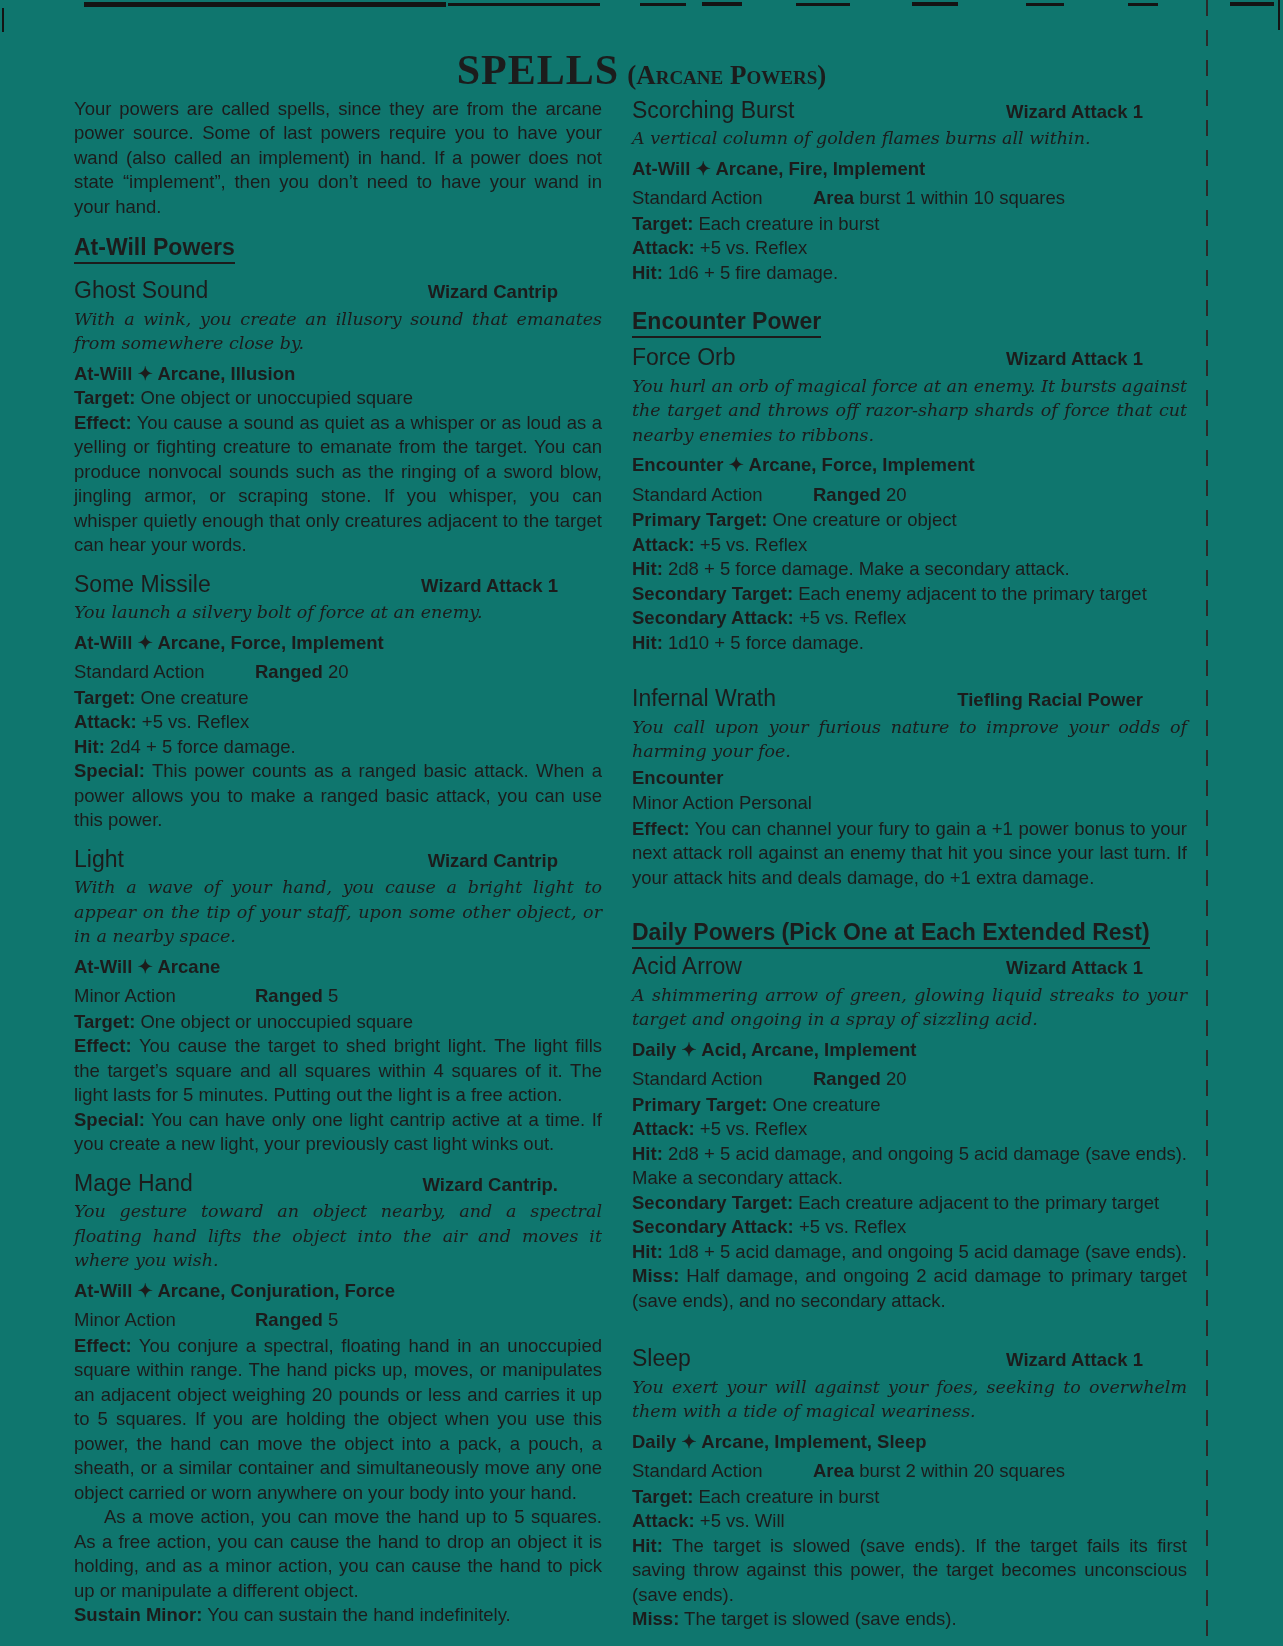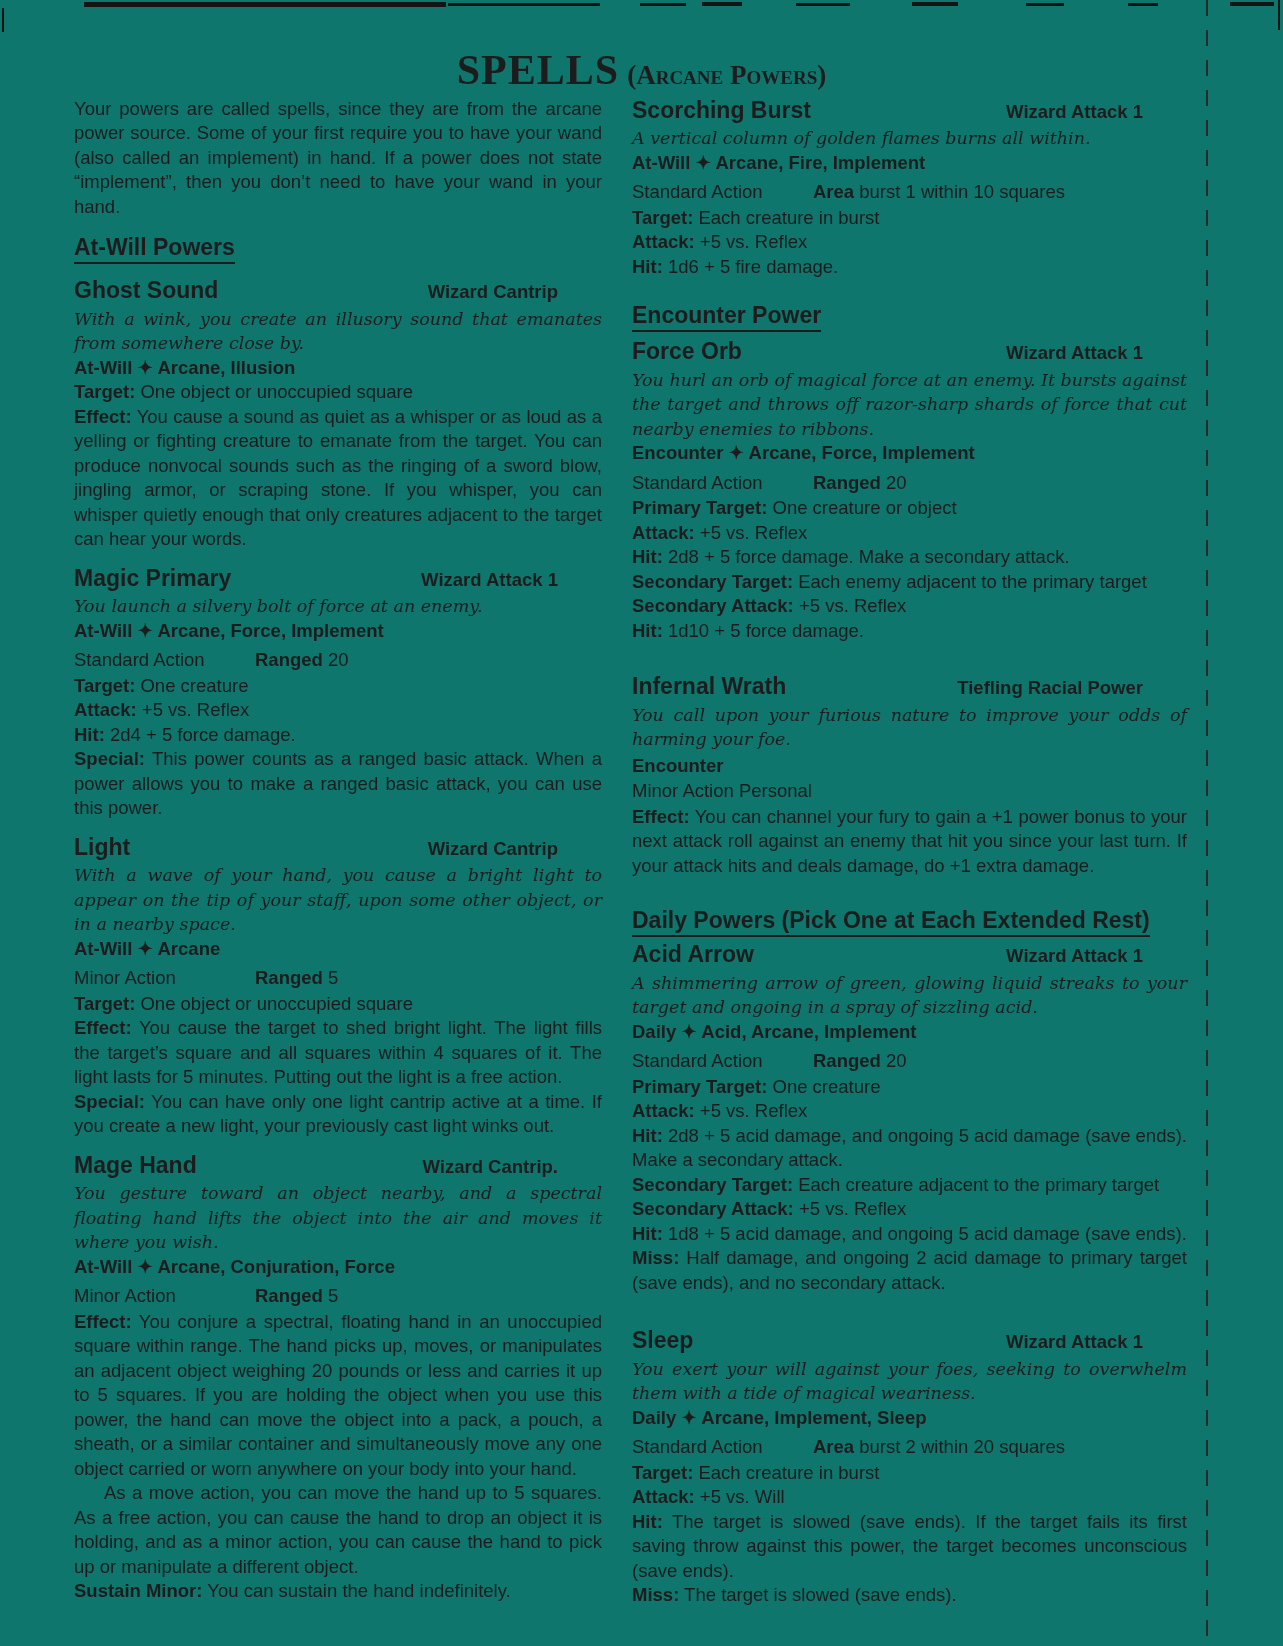--- a/index.html
+++ b/index.html
@@ -25,27 +25,27 @@
   .col-left  { width:528px; flex:none; }
   .col-right { flex:1; min-width:0; }
   .intro { text-align:justify; margin-top:2px; }
   .section-heading {
     font-size:23px; line-height:28px; font-weight:bold;
     width:fit-content; border-bottom:2px solid #1c1c1c; padding-bottom:1px;
     margin:14px 0 2px;
   }
   .spell { margin-top:13px; }
   .spell-head { display:flex; justify-content:space-between; align-items:baseline; }
-  .spell-name { font-size:23px; line-height:27px; font-weight:bold; }
+  .spell-name { font-size:23px; line-height:27px; font-weight:normal; }
   .spell-type { font-size:18.5px; font-weight:600; padding-right:44px; white-space:nowrap; }
   .flavor {
     font-family:"DejaVu Serif", serif; font-style:italic;
     font-size:17.5px; line-height:24.5px; text-align:justify; margin-top:2px;
   }
-  .keywords { font-weight:bold; margin-top:0; }
+  .keywords { font-weight:bold; margin-top:6px; }
   .action-line { margin-top:5px; margin-bottom:1px; }
   .act { font-weight:normal; display:inline-block; min-width:181px; }
   .rng-label { font-weight:bold; }
   .stat { text-align:justify; }
   .para-indent { text-indent:30px; text-align:justify; }
 </style>
 </head>
 <body>
 
 <div class="page">
@@ -64,38 +64,38 @@
   <div class="artifact" style="left:2px; top:8px; width:2px; height:24px;"></div>
 
   <div class="title-row">
     <span class="title-main">SPELLS</span><span class="title-sub">(Arcane Powers)</span>
   </div>
 
   <div class="columns">
 
     <div class="col-left">
 
-      <p class="intro">Your powers are called spells, since they are from the arcane power source. Some of your first require you to have your wand (also called an implement) in hand. If a power does not state “implement”, then you don’t need to have your wand in your hand.</p>
+      <p class="intro">Your powers are called spells, since they are from the arcane power source. Some of last powers require you to have your wand (also called an implement) in hand. If a power does not state “implement”, then you don’t need to have your wand in your hand.</p>
 
       <h2 class="section-heading">At-Will Powers</h2>
 
       <div class="spell">
         <div class="spell-head">
           <span class="spell-name">Ghost Sound</span>
           <span class="spell-type">Wizard Cantrip</span>
         </div>
         <p class="flavor">With a wink, you create an illusory sound that emanates from somewhere close by.</p>
         <p class="keywords">At-Will ✦ Arcane, Illusion</p>
         <p class="stat"><b>Target:</b> <span>One object or unoccupied square</span></p>
         <p class="stat"><b>Effect:</b> <span>You cause a sound as quiet as a whisper or as loud as a yelling or fighting creature to emanate from the target. You can produce nonvocal sounds such as the ringing of a sword blow, jingling armor, or scraping stone. If you whisper, you can whisper quietly enough that only creatures adjacent to the target can hear your words.</span></p>
       </div>
 
       <div class="spell">
         <div class="spell-head">
-          <span class="spell-name">Magic Primary</span>
+          <span class="spell-name">Some Missile</span>
           <span class="spell-type">Wizard Attack 1</span>
         </div>
         <p class="flavor">You launch a silvery bolt of force at an enemy.</p>
         <p class="keywords">At-Will ✦ Arcane, Force, Implement</p>
         <p class="action-line"><b class="act">Standard Action</b><b class="rng-label">Ranged</b> <span>20</span></p>
         <p class="stat"><b>Target:</b> <span>One creature</span></p>
         <p class="stat"><b>Attack:</b> <span>+5 vs. Reflex</span></p>
         <p class="stat"><b>Hit:</b> <span>2d4 + 5 force damage.</span></p>
         <p class="stat"><b>Special:</b> <span>This power counts as a ranged basic attack. When a power allows you to make a ranged basic attack, you can use this power.</span></p>
       </div>

